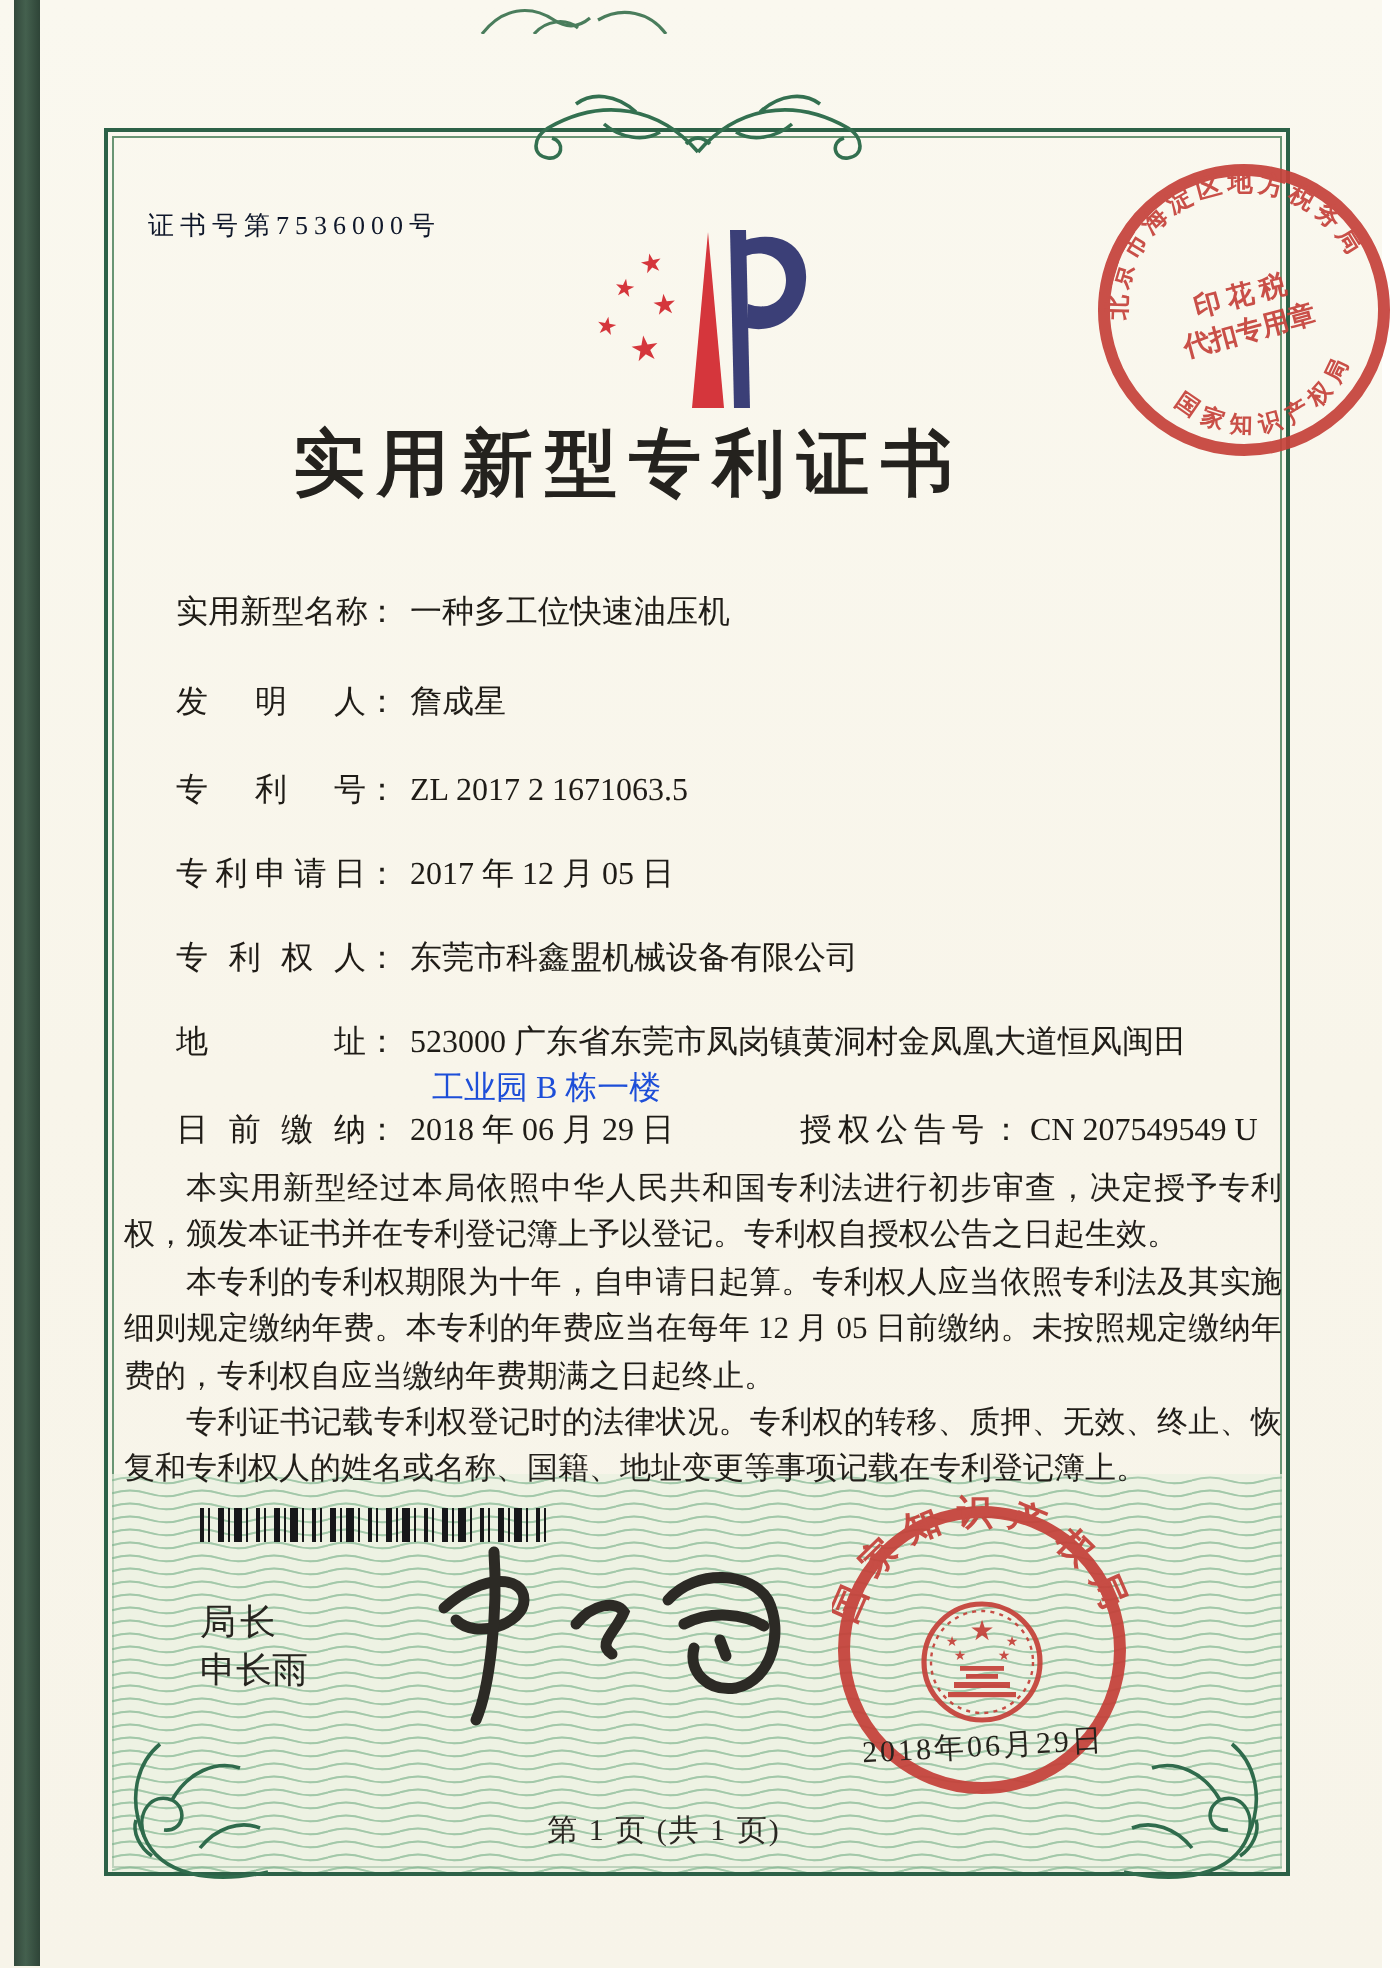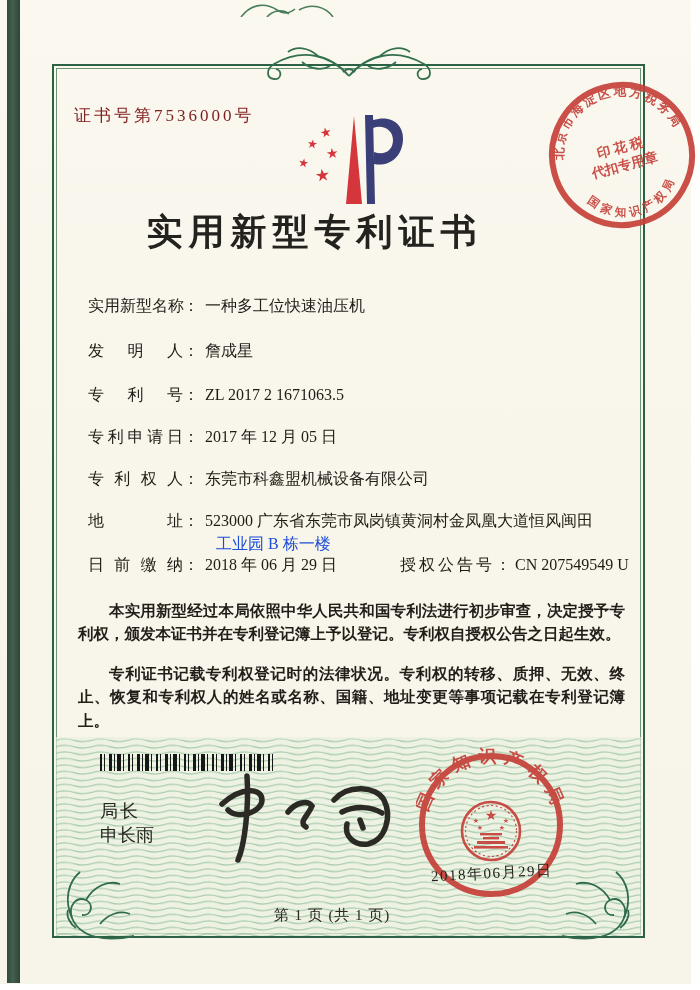--- a/index.html
+++ b/index.html
@@ -13,37 +13,37 @@
   #photo-right{position:absolute;left:691px;top:0;width:9px;height:990px;background:#fefefc;}
   #spine{position:absolute;left:7px;top:0;width:13px;height:983px;
          background:linear-gradient(90deg,#33493c,#44604e 45%,#2e4437);}
   
   #frame{position:absolute;left:52px;top:64px;width:589px;height:870px;
          border:2.5px solid #2c6147;}
   #frame .inner{position:absolute;left:2px;top:2px;right:2px;bottom:2px;border:1px solid #699574;}
   
   #guilloche{position:absolute;left:56px;top:737px;width:585px;height:199px;opacity:.9;}
   .orn{position:absolute;}
-  #cert-number{position:absolute;left:74px;top:104px;font-size:17px;letter-spacing:3px;color:#7f1d1d;}
+  #cert-number{position:absolute;left:74px;top:104px;font-size:13px;letter-spacing:3px;color:#0f172a;}
   
   #logo{position:absolute;left:293px;top:112px;width:112px;height:102px;}
   #logo .star{position:absolute;color:#d5363c;line-height:1;font-family:"DejaVu Sans",sans-serif;}
   #title{position:absolute;left:52px;top:208px;width:525px;text-align:center;
          font-size:36px;letter-spacing:6px;color:#24221e;font-weight:600;}
   
   .row{position:absolute;left:88px;font-size:16px;color:#1f1c17;white-space:nowrap;}
   .row .lbl{display:inline-block;width:95px;text-align:justify;text-align-last:justify;}
   .row .colon{display:inline-block;}
   .row .val{margin-left:6px;}
   #addr2{position:absolute;left:216px;top:534px;font-size:16px;color:#1d4ed8;}
   .grant{position:absolute;font-size:16px;color:#1f1c17;white-space:nowrap;}
   
   #body-text{position:absolute;left:62px;top:583px;width:579px;font-size:15.5px;
              line-height:23.4px;color:#211e19;text-align:justify;}
-  #body-text p{margin:16px;text-indent:2em;font-weight:bold;}
+  #body-text p{margin:0;text-indent:2em;}
   
   #barcode{position:absolute;left:100px;top:754px;width:174px;height:17px;
     background:repeating-linear-gradient(90deg,
       #17171a 0 2px,transparent 2px 4px,#17171a 4px 5px,transparent 5px 9px,
       #17171a 9px 12px,transparent 12px 14px,#17171a 14px 15px,transparent 15px 17px,
       #17171a 17px 21px,transparent 21px 23px,#17171a 23px 24px,transparent 24px 28px);}
   #signer{position:absolute;left:100px;top:799px;font-family:"Liberation Sans","DejaVu Sans",sans-serif;
           font-size:18px;color:#26241f;}
   #signer .t{letter-spacing:2px;}
   #signature{position:absolute;left:192px;top:764px;}
@@ -175,20 +175,21 @@
 
   <div class="grant" style="left:88px;top:555px">
     <span class="lbl" style="display:inline-block;width:95px;text-align:justify;text-align-last:justify">日前缴纳</span><span>：</span><span style="margin-left:6px">2018 年 06 月 29 日</span>
   </div>
   <div class="grant" style="left:400px;top:555px">
     <span style="letter-spacing:3px">授权公告号</span><span>：</span><span style="margin-left:4px">CN 207549549 U</span>
   </div>
 
   <div id="body-text">
     <p>本实用新型经过本局依照中华人民共和国专利法进行初步审查，决定授予专利权，颁发本证书并在专利登记簿上予以登记。专利权自授权公告之日起生效。</p>
+    <p>本专利的专利权期限为十年，自申请日起算。专利权人应当依照专利法及其实施细则规定缴纳年费。本专利的年费应当在每年 12 月 05 日前缴纳。未按照规定缴纳年费的，专利权自应当缴纳年费期满之日起终止。</p>
     <p>专利证书记载专利权登记时的法律状况。专利权的转移、质押、无效、终止、恢复和专利权人的姓名或名称、国籍、地址变更等事项记载在专利登记簿上。</p>
   </div>
 
   <div id="barcode"></div>
 
   <div id="signer">
     <div class="t">局长</div>
     <div>申长雨</div>
   </div>
 

